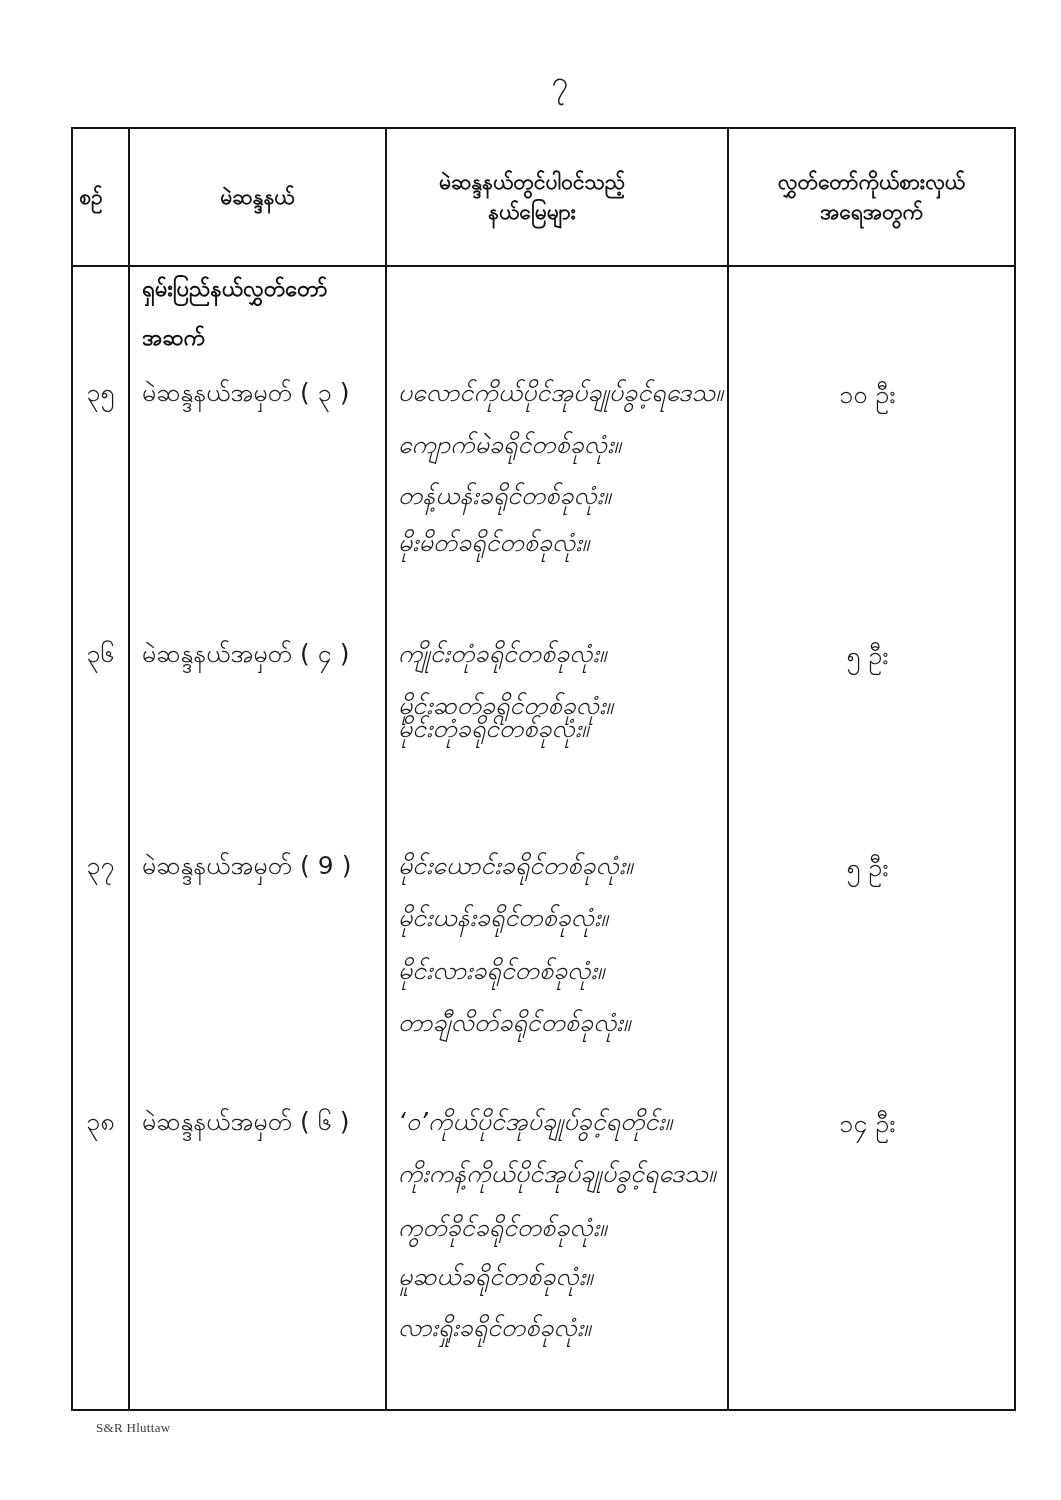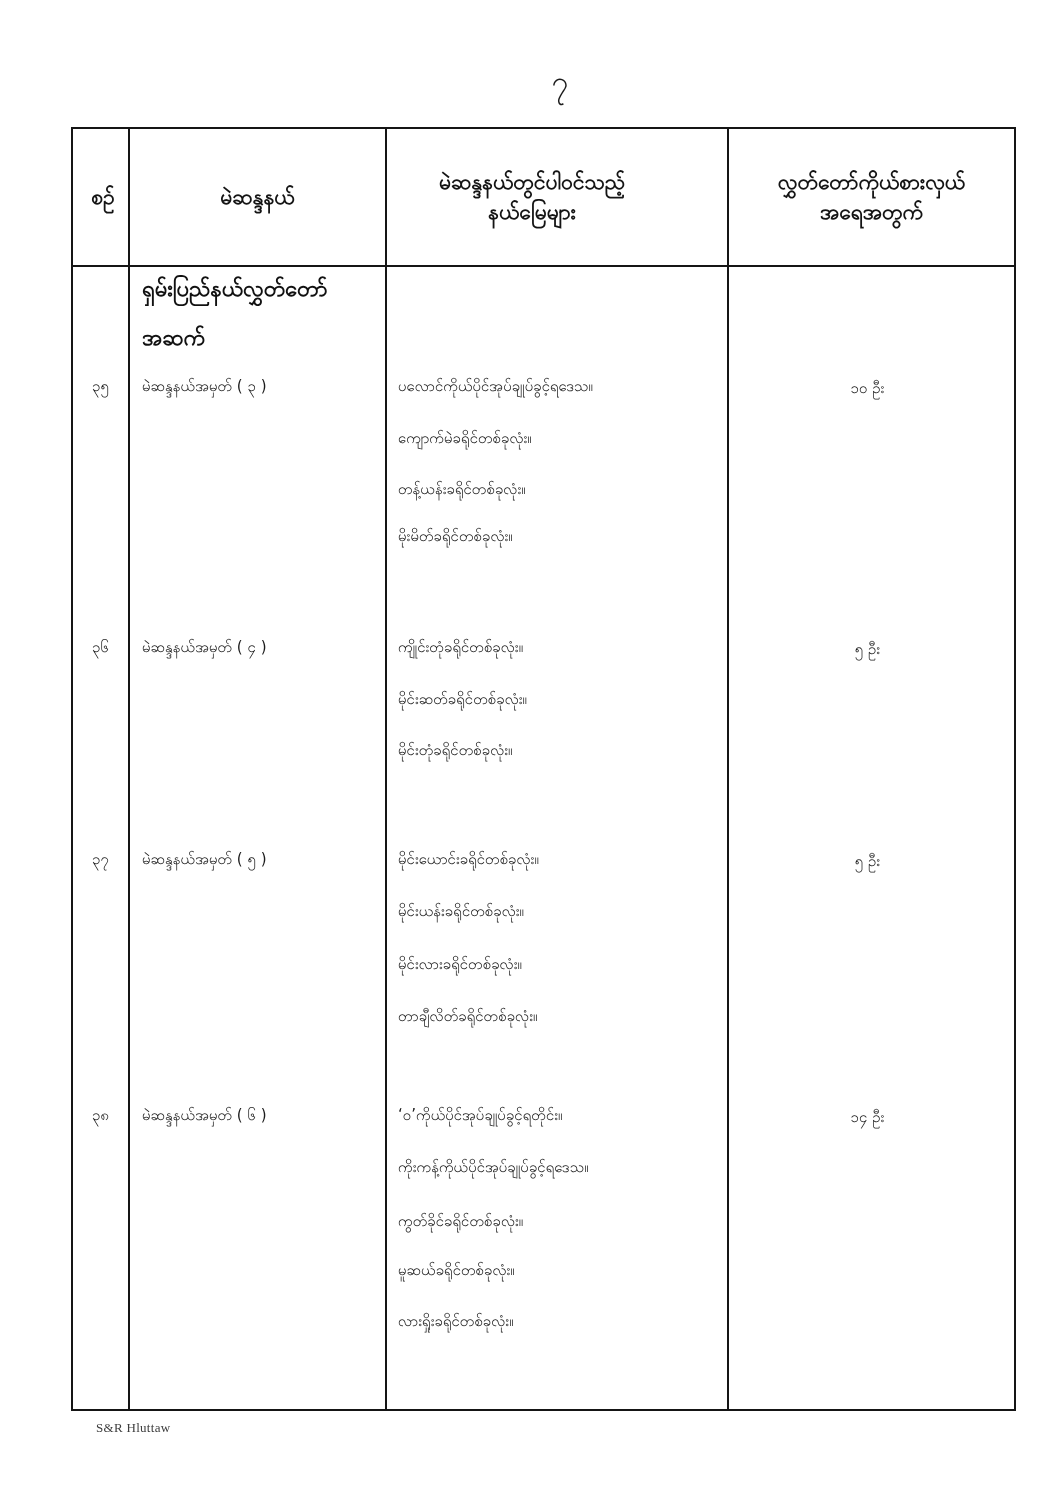--- a/index.html
+++ b/index.html
@@ -61,35 +61,36 @@
     justify-content: center;
     text-align: center;
     font-weight: bold;
     font-size: 21px;
     line-height: 1.45;
     color: #141414;
   }
   
   .line {
     position: absolute;
-    font-size: 15px;
+    font-size: 25px;
     line-height: 1.3;
     white-space: nowrap;
     color: #1b1b1b;
   }
   .num {
     left: 0;
     width: 55px;
     text-align: center;
   }
   .ccell {
     left: 69px;
   }
   .area {
     left: 325px;
+    font-style: italic;
   }
   .cnt {
     left: 656px;
     width: 277px;
     text-align: center;
   }
   .section-title {
     font-weight: bold;
     font-size: 22px;
     color: #111111;
@@ -111,21 +112,21 @@
 
   <div class="page-number">၇</div>
 
   <div class="tbl">
 
     <div class="vline" style="left:55px"></div>
     <div class="vline" style="left:312px"></div>
     <div class="vline" style="left:654px"></div>
     <div class="hline" style="top:136px"></div>
 
-    <div class="hcell" style="left:12px;width:36px">
+    <div class="hcell" style="left:0;width:36px">
       <span>စဉ်</span>
     </div>
     <div class="hcell" style="left:57px;width:255px">
       <span>မဲဆန္ဒနယ်</span>
     </div>
     <div class="hcell" style="left:314px;width:290px">
       <span>မဲဆန္ဒနယ်တွင်ပါဝင်သည့်</span>
       <span>နယ်မြေများ</span>
     </div>
     <div class="hcell" style="left:656px;width:285px">
@@ -141,25 +142,25 @@
     <div class="line area" style="top:248px">ပလောင်ကိုယ်ပိုင်အုပ်ချုပ်ခွင့်ရဒေသ။</div>
     <div class="line area" style="top:300px">ကျောက်မဲခရိုင်တစ်ခုလုံး။</div>
     <div class="line area" style="top:351px">တန့်ယန်းခရိုင်တစ်ခုလုံး။</div>
     <div class="line area" style="top:398px">မိုးမိတ်ခရိုင်တစ်ခုလုံး။</div>
     <div class="line cnt" style="top:250px">၁၀ ဦး</div>
 
     <div class="line num" style="top:509px">၃၆</div>
     <div class="line ccell" style="top:509px">မဲဆန္ဒနယ်အမှတ် ( ၄ )</div>
     <div class="line area" style="top:509px">ကျိုင်းတုံခရိုင်တစ်ခုလုံး။</div>
     <div class="line area" style="top:561px">မိုင်းဆတ်ခရိုင်တစ်ခုလုံး။</div>
-    <div class="line area" style="top:612px">မိုင်းတုံခရိုင်တစ်ခုလုံး။</div>
+    <div class="line area" style="top:584px">မိုင်းတုံခရိုင်တစ်ခုလုံး။</div>
     <div class="line cnt" style="top:511px">၅ ဦး</div>
 
     <div class="line num" style="top:721px">၃၇</div>
-    <div class="line ccell" style="top:721px">မဲဆန္ဒနယ်အမှတ် ( ၅ )</div>
+    <div class="line ccell" style="top:721px">မဲဆန္ဒနယ်အမှတ် ( 9 )</div>
     <div class="line area" style="top:721px">မိုင်းယောင်းခရိုင်တစ်ခုလုံး။</div>
     <div class="line area" style="top:773px">မိုင်းယန်းခရိုင်တစ်ခုလုံး။</div>
     <div class="line area" style="top:826px">မိုင်းလားခရိုင်တစ်ခုလုံး။</div>
     <div class="line area" style="top:878px">တာချီလိတ်ခရိုင်တစ်ခုလုံး။</div>
     <div class="line cnt" style="top:723px">၅ ဦး</div>
 
     <div class="line num" style="top:977px">၃၈</div>
     <div class="line ccell" style="top:977px">မဲဆန္ဒနယ်အမှတ် ( ၆ )</div>
     <div class="line area" style="top:977px">‘ဝ’ကိုယ်ပိုင်အုပ်ချုပ်ခွင့်ရတိုင်း။</div>
     <div class="line area" style="top:1029px">ကိုးကန့်ကိုယ်ပိုင်အုပ်ချုပ်ခွင့်ရဒေသ။</div>

